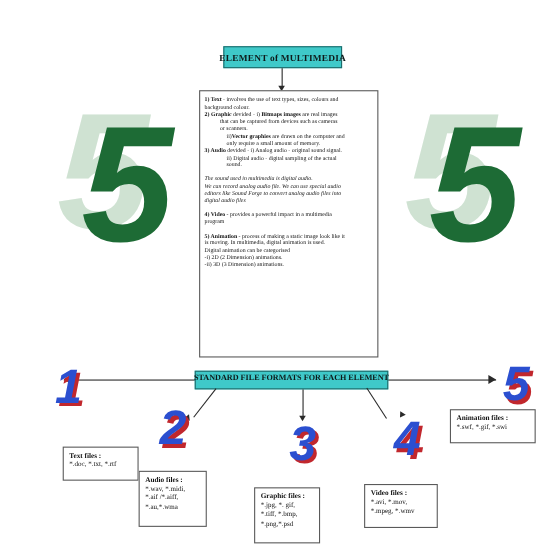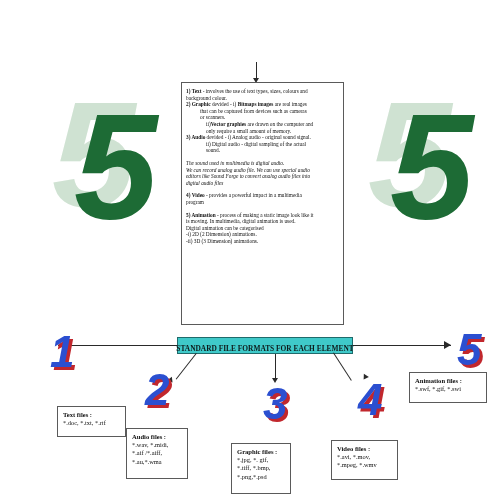--- a/index.html
+++ b/index.html
@@ -143,21 +143,21 @@
   #formats-bar {
     position: absolute;
     left: 177px;
     top: 337px;
     width: 176px;
     height: 17px;
     background: #3fc9c9;
     border: 1px solid #1f6b6b;
     box-sizing: border-box;
     display: flex;
-    align-items: flex-end;
+    align-items: flex-start;
     justify-content: center;
   }
   #formats-bar .t {
     font-family: "Liberation Serif", serif;
     font-weight: bold;
     font-size: 7.4px;
     color: #0d1a1a;
     white-space: nowrap;
   }
 
@@ -241,20 +241,23 @@
 
   <div class="deco5" id="deco-left">
     <span class="glyph back">5</span>
     <span class="glyph front">5</span>
   </div>
   <div class="deco5" id="deco-right">
     <span class="glyph back">5</span>
     <span class="glyph front">5</span>
   </div>
 
+  <div id="title-box">
+    <span class="t">ELEMENT of MULTIMEDIA</span>
+  </div>
   <div id="title-connector"></div>
   <div id="title-arrowhead"></div>
 
   <div id="text-panel">
     <p><b>1) Text</b><span> - involves the use of text types, sizes, colours and</span></p>
     <p>background colour.</p>
 
     <p><b>2) Graphic</b><span> devided -  i) </span><b>Bitmaps images</b><span> are real images</span></p>
     <p class="ind1">that can be captured from devices such as cameras</p>
     <p class="ind1">or scanners.</p>

